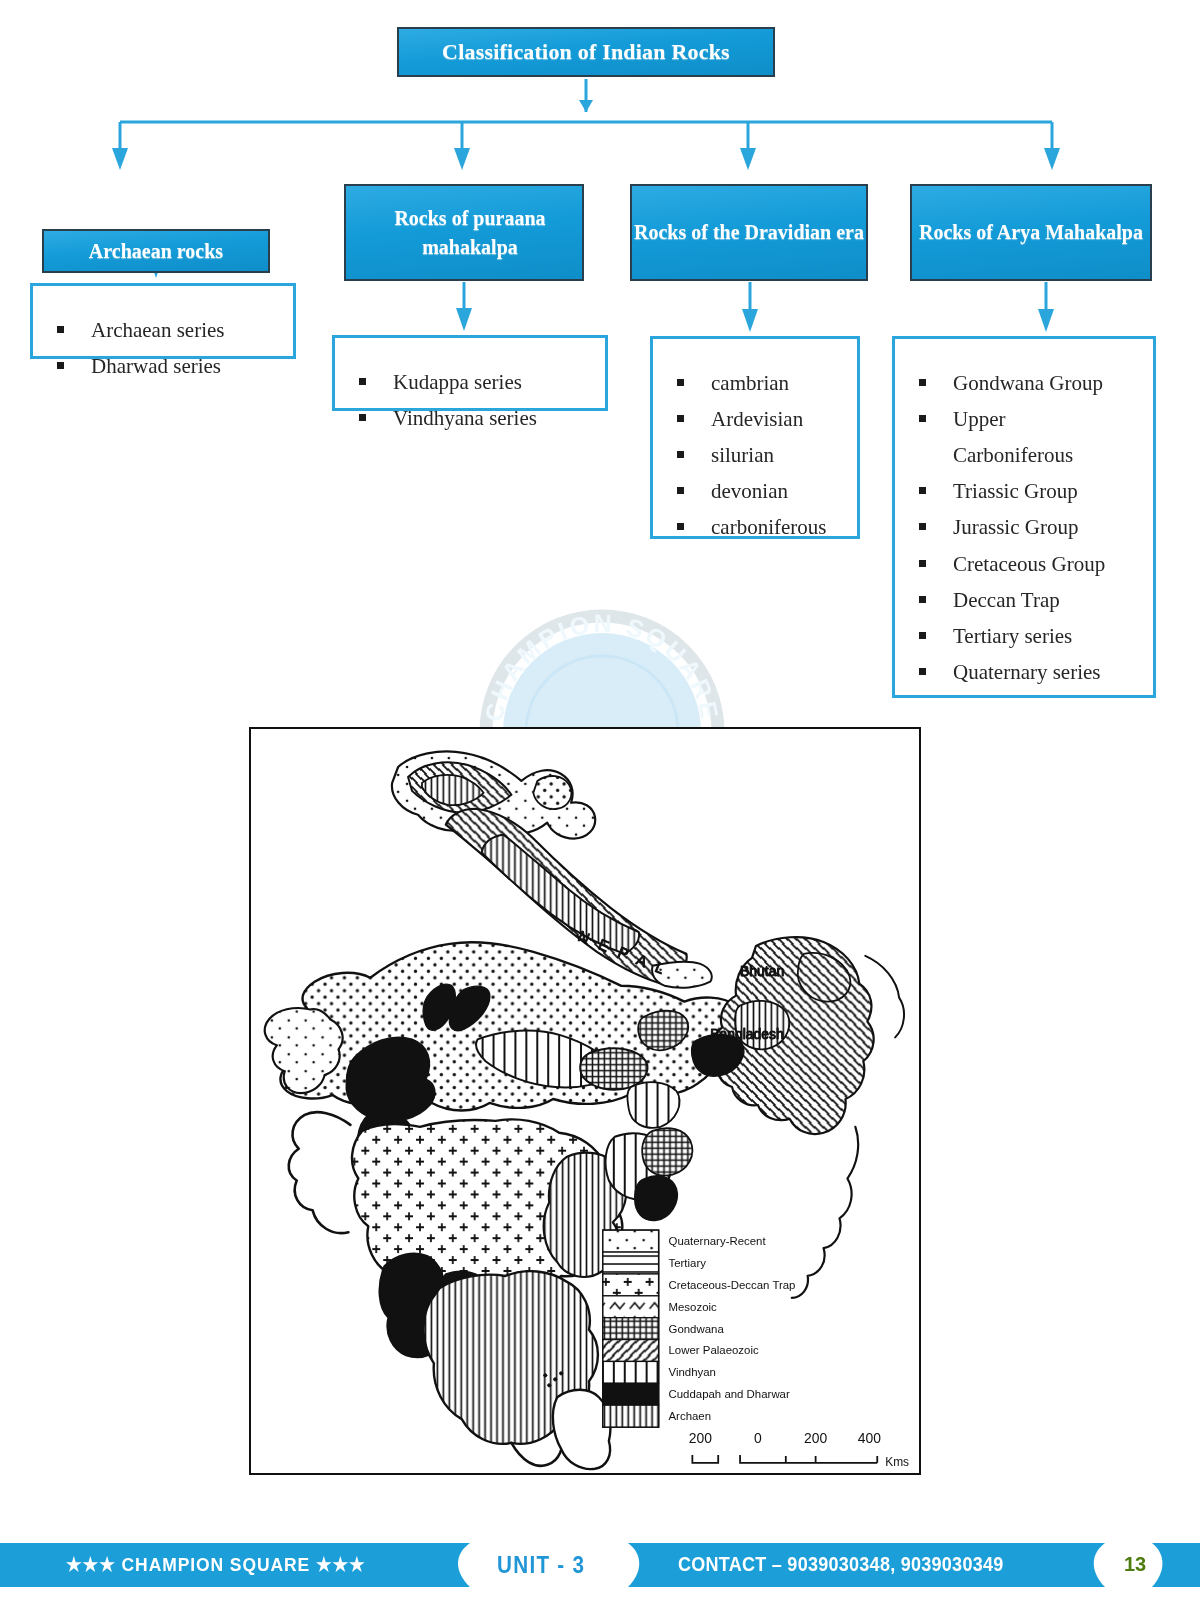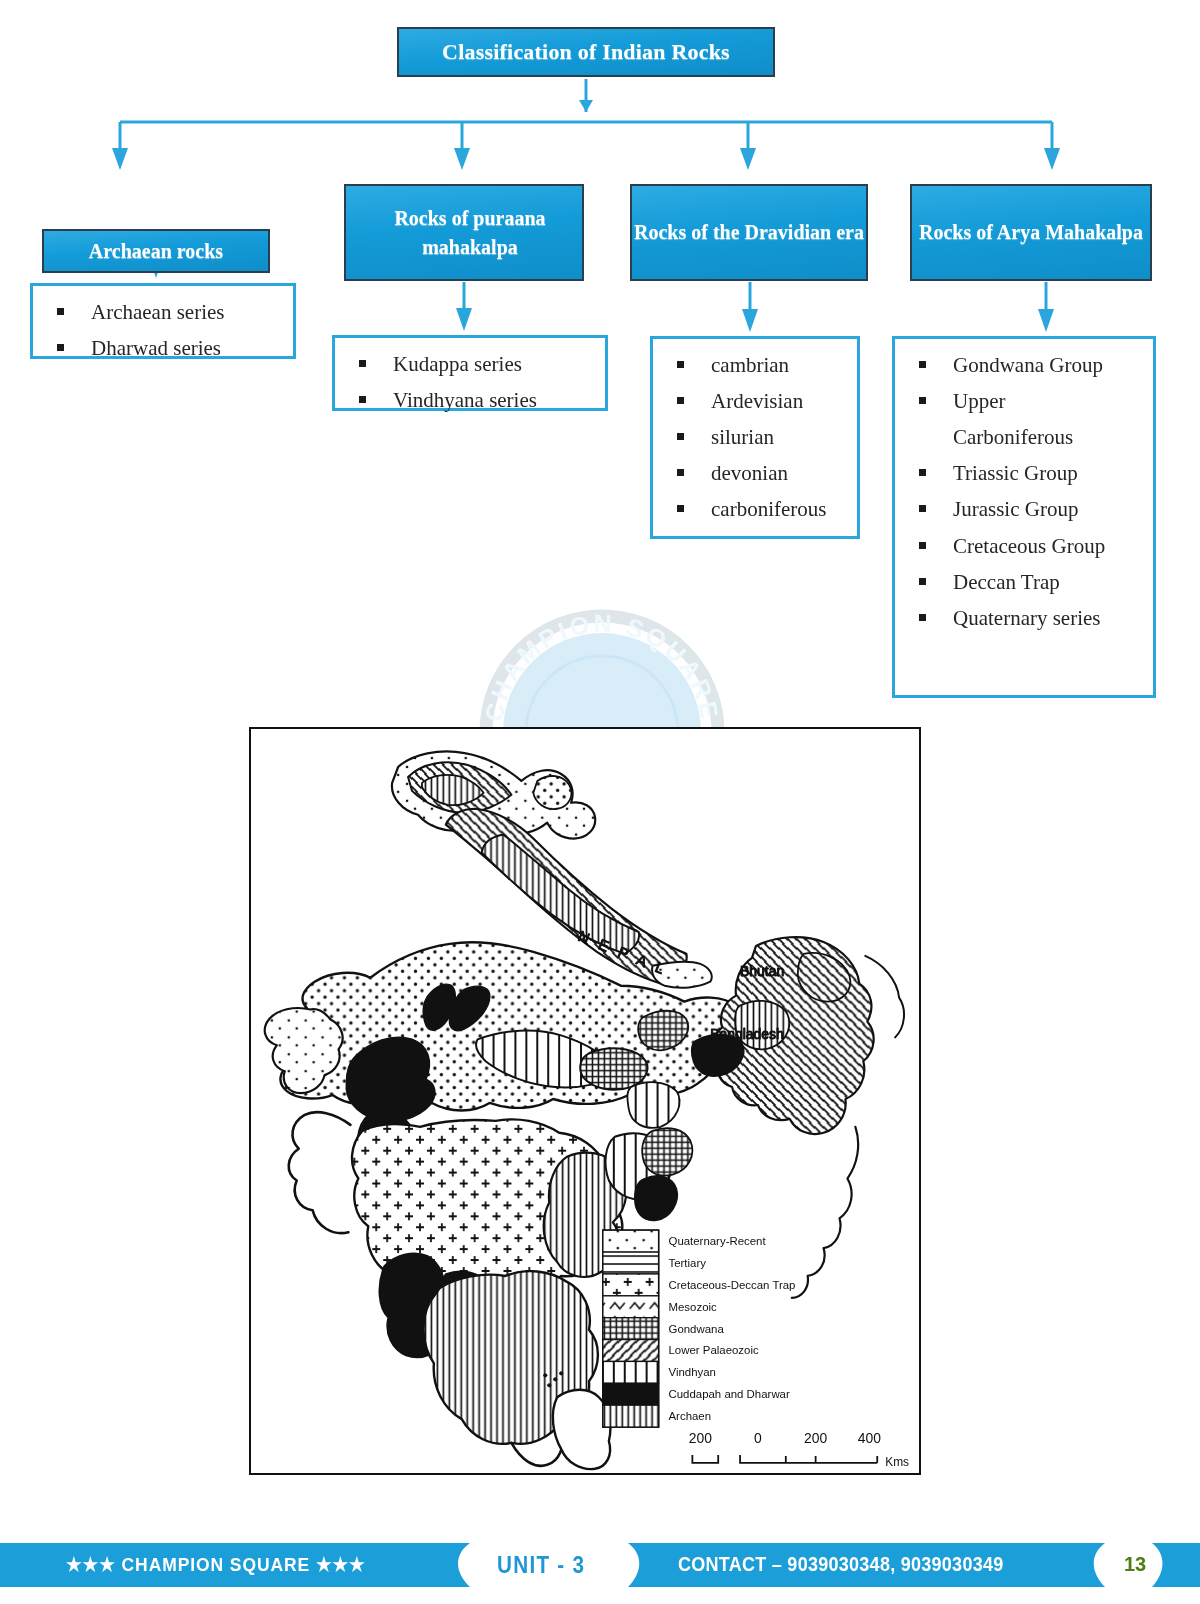--- a/index.html
+++ b/index.html
@@ -48,21 +48,21 @@
     position: absolute;
     background: #ffffff;
     border: 3px solid #2ba6dc;
     z-index: 4;
   }
   #list0 { left: 30px;  top: 283px; width: 266px; height: 76px; }
   #list1 { left: 332px; top: 335px; width: 276px; height: 76px; }
   #list2 { left: 650px; top: 336px; width: 210px; height: 203px; }
   #list3 { left: 892px; top: 336px; width: 264px; height: 362px; }
 
-  .listbox ul { list-style: none; padding: 8px 0 0 18px; }
+  .listbox ul { list-style: none; padding: 8px 0 0 18px; margin-top: 18px; }
   .listbox li {
     position: relative;
     font-size: 21px;
     color: #262626;
     line-height: 1.72;
     padding-left: 40px;
     white-space: nowrap;
   }
   .listbox li::before {
     content: "";
@@ -208,20 +208,21 @@
 
     <div class="listbox" id="list3" style="pointer-events:auto">
       <ul>
         <li><span>Gondwana Group</span></li>
         <li><span>Upper</span></li>
         <li class="cont"><span>Carboniferous</span></li>
         <li><span>Triassic Group</span></li>
         <li><span>Jurassic Group</span></li>
         <li><span>Cretaceous Group</span></li>
         <li><span>Deccan Trap</span></li>
+        <li><span>Tertiary series</span></li>
         <li><span>Quaternary series</span></li>
       </ul>
     </div>
   </div>
 
   <div id="map-frame">
     <svg id="map-svg" viewBox="0 0 672 748">
       <defs>
 
         <pattern id="pDots" width="13" height="13" patternUnits="userSpaceOnUse">

